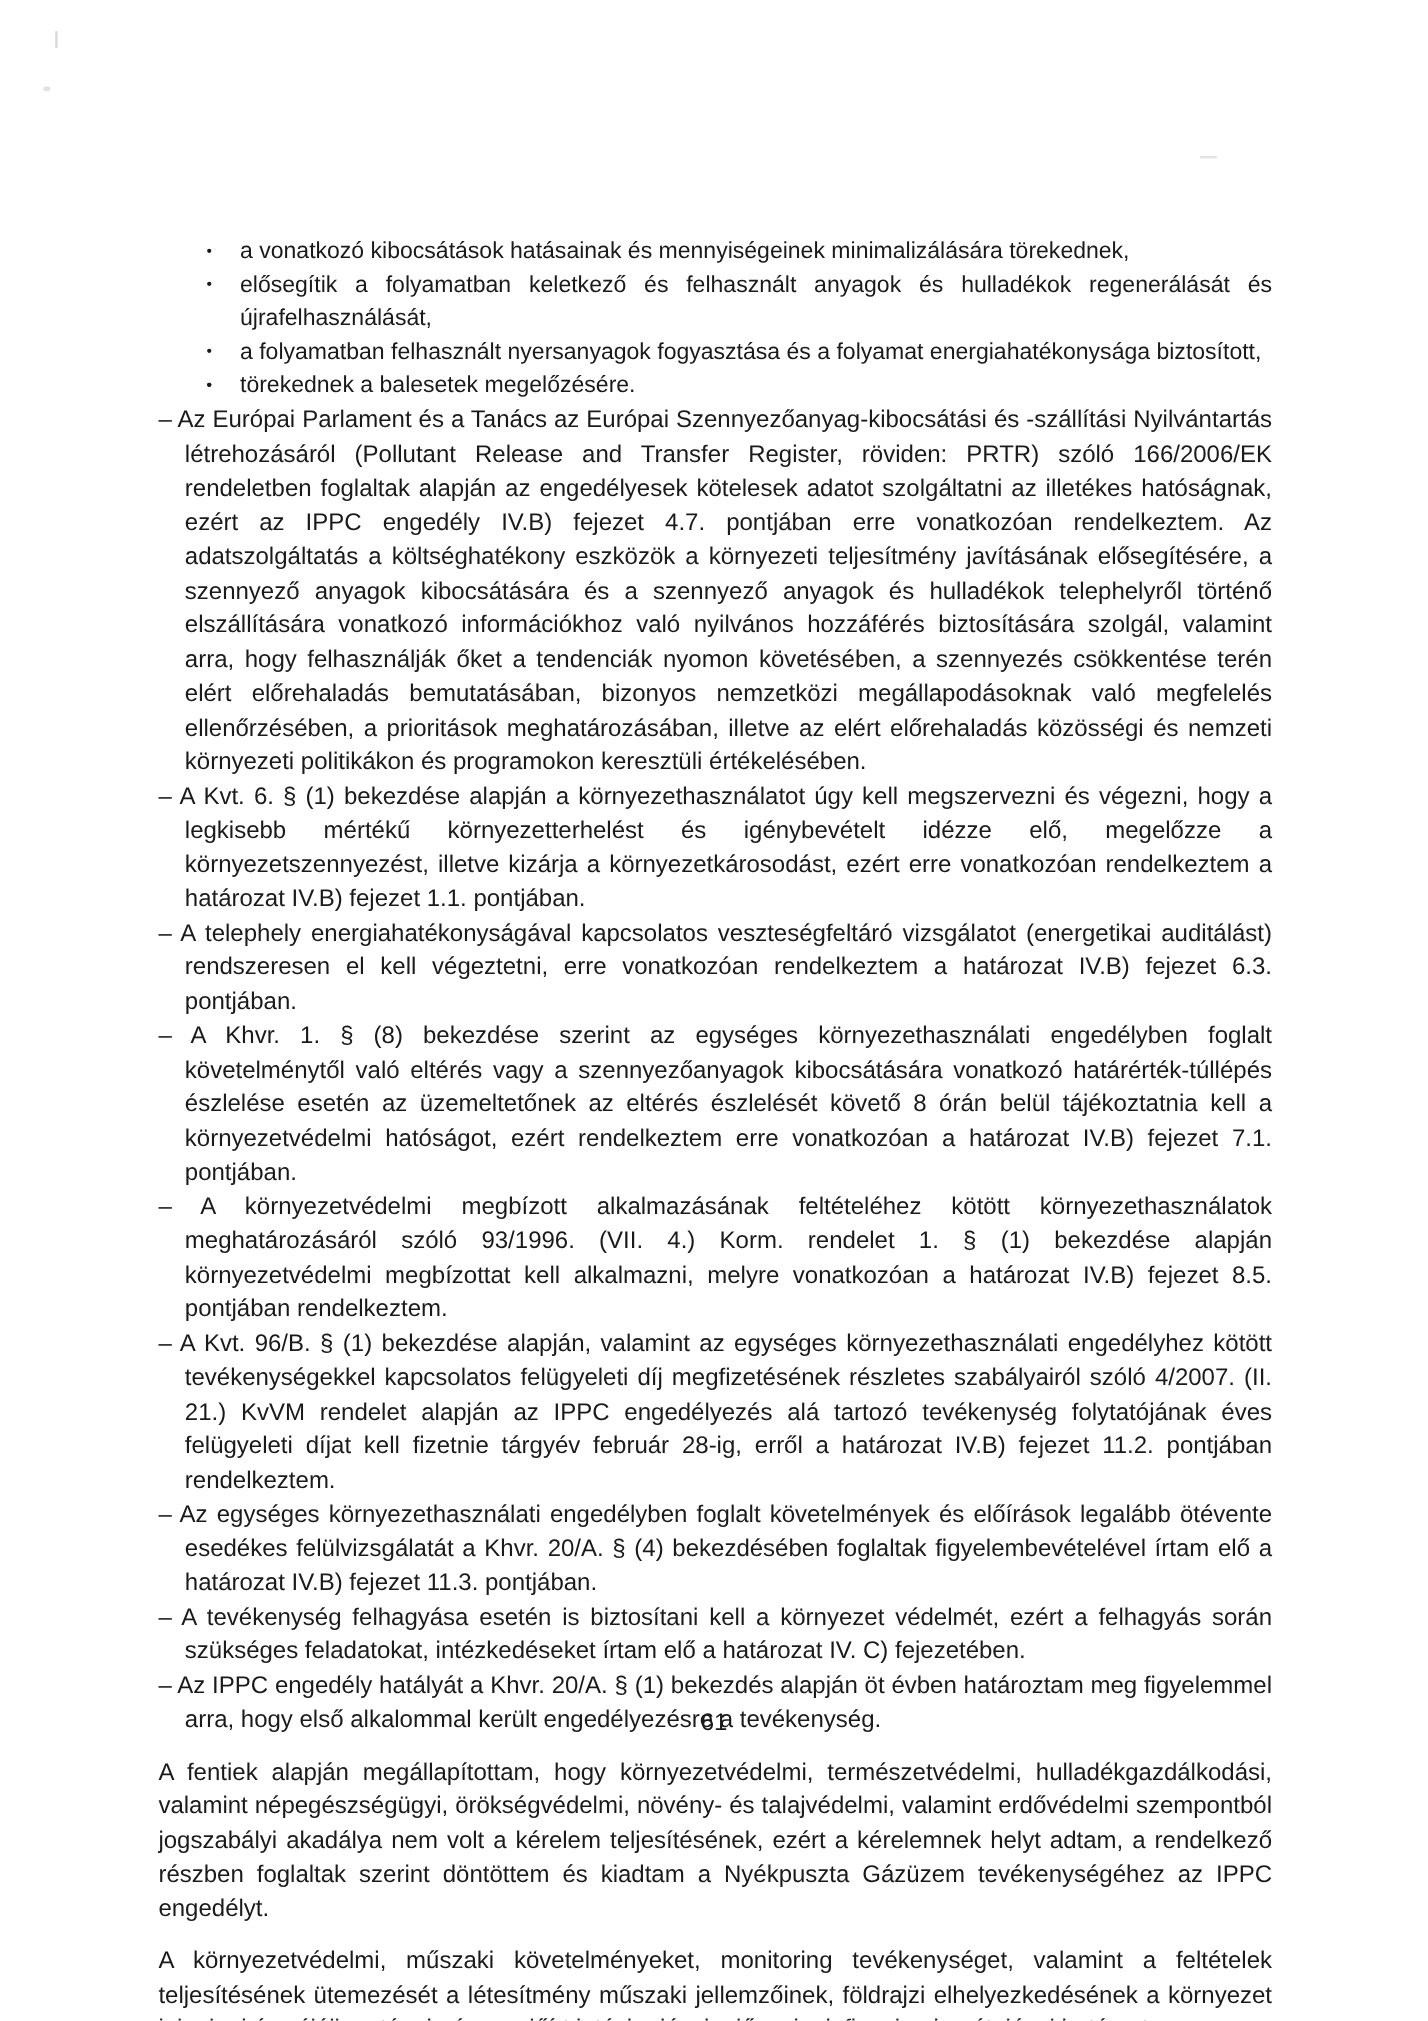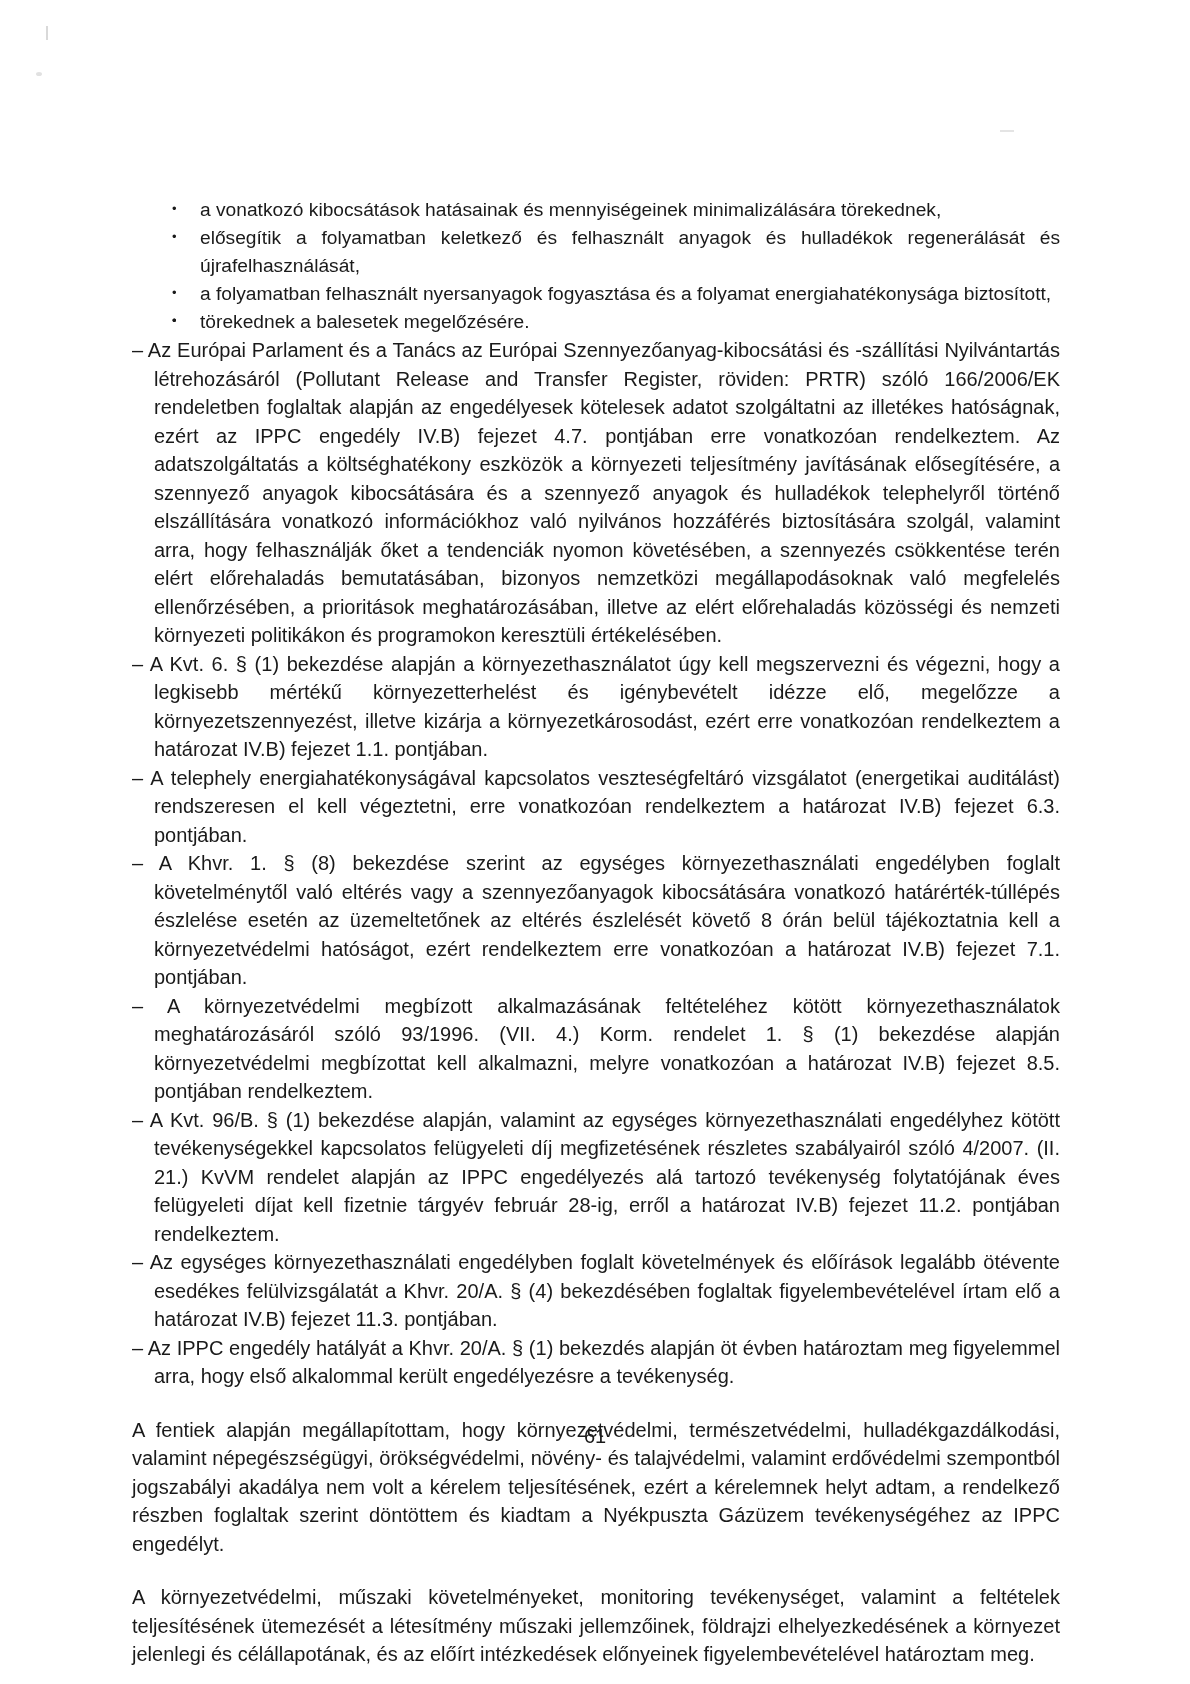--- a/index.html
+++ b/index.html
@@ -47,21 +47,21 @@
     line-height: 1.425;
     text-align: justify;
     margin: 0;
     text-indent: 0;
   }
   p.para.dash {
     padding-left: 22px;
     text-indent: -22px;
   }
   p.gap {
-    margin-top: 25px;
+    margin-top: 15px;
   }
   .pagenum {
     position: absolute;
     left: 0;
     right: 0;
     top: 1425px;
     text-align: center;
     font-size: 20px;
     color: #1a1a1a;
   }
@@ -106,20 +106,21 @@
       </li>
     </ul>
 
     <p class="para dash">– Az Európai Parlament és a Tanács az Európai Szennyezőanyag-kibocsátási és -szállítási Nyilvántartás létrehozásáról (Pollutant Release and Transfer Register, röviden: PRTR) szóló 166/2006/EK rendeletben foglaltak alapján az engedélyesek kötelesek adatot szolgáltatni az illetékes hatóságnak, ezért az IPPC engedély IV.B) fejezet 4.7. pontjában erre vonatkozóan rendelkeztem. Az adatszolgáltatás a költséghatékony eszközök a környezeti teljesítmény javításának elősegítésére, a szennyező anyagok kibocsátására és a szennyező anyagok és hulladékok telephelyről történő elszállítására vonatkozó információkhoz való nyilvános hozzáférés biztosítására szolgál, valamint arra, hogy felhasználják őket a tendenciák nyomon követésében, a szennyezés csökkentése terén elért előrehaladás bemutatásában, bizonyos nemzetközi megállapodásoknak való megfelelés ellenőrzésében, a prioritások meghatározásában, illetve az elért előrehaladás közösségi és nemzeti környezeti politikákon és programokon keresztüli értékelésében.</p>
     <p class="para dash">– A Kvt. 6. § (1) bekezdése alapján a környezethasználatot úgy kell megszervezni és végezni, hogy a legkisebb mértékű környezetterhelést és igénybevételt idézze elő, megelőzze a környezetszennyezést, illetve kizárja a környezetkárosodást, ezért erre vonatkozóan rendelkeztem a határozat IV.B) fejezet 1.1. pontjában.</p>
     <p class="para dash">– A telephely energiahatékonyságával kapcsolatos veszteségfeltáró vizsgálatot (energetikai auditálást) rendszeresen el kell végeztetni, erre vonatkozóan rendelkeztem a határozat IV.B) fejezet 6.3. pontjában.</p>
     <p class="para dash">– A Khvr. 1. § (8) bekezdése szerint az egységes környezethasználati engedélyben foglalt követelménytől való eltérés vagy a szennyezőanyagok kibocsátására vonatkozó határérték-túllépés észlelése esetén az üzemeltetőnek az eltérés észlelését követő 8 órán belül tájékoztatnia kell a környezetvédelmi hatóságot, ezért rendelkeztem erre vonatkozóan a határozat IV.B) fejezet 7.1. pontjában.</p>
     <p class="para dash">– A környezetvédelmi megbízott alkalmazásának feltételéhez kötött környezethasználatok meghatározásáról szóló 93/1996. (VII. 4.) Korm. rendelet 1. § (1) bekezdése alapján környezetvédelmi megbízottat kell alkalmazni, melyre vonatkozóan a határozat IV.B) fejezet 8.5. pontjában rendelkeztem.</p>
     <p class="para dash">– A Kvt. 96/B. § (1) bekezdése alapján, valamint az egységes környezethasználati engedélyhez kötött tevékenységekkel kapcsolatos felügyeleti díj megfizetésének részletes szabályairól szóló 4/2007. (II. 21.) KvVM rendelet alapján az IPPC engedélyezés alá tartozó tevékenység folytatójának éves felügyeleti díjat kell fizetnie tárgyév február 28-ig, erről a határozat IV.B) fejezet 11.2. pontjában rendelkeztem.</p>
     <p class="para dash">– Az egységes környezethasználati engedélyben foglalt követelmények és előírások legalább ötévente esedékes felülvizsgálatát a Khvr. 20/A. § (4) bekezdésében foglaltak figyelembevételével írtam elő a határozat IV.B) fejezet 11.3. pontjában.</p>
+    <p class="para dash">– A tevékenység felhagyása esetén is biztosítani kell a környezet védelmét, ezért a felhagyás során szükséges feladatokat, intézkedéseket írtam elő a határozat IV. C) fejezetében.</p>
     <p class="para dash">– Az IPPC engedély hatályát a Khvr. 20/A. § (1) bekezdés alapján öt évben határoztam meg figyelemmel arra, hogy első alkalommal került engedélyezésre a tevékenység.</p>
 
     <p class="para gap">A fentiek alapján megállapítottam, hogy környezetvédelmi, természetvédelmi, hulladékgazdálkodási, valamint népegészségügyi, örökségvédelmi, növény- és talajvédelmi, valamint erdővédelmi szempontból jogszabályi akadálya nem volt a kérelem teljesítésének, ezért a kérelemnek helyt adtam, a rendelkező részben foglaltak szerint döntöttem és kiadtam a Nyékpuszta Gázüzem tevékenységéhez az IPPC engedélyt.</p>
     <p class="para gap">A környezetvédelmi, műszaki követelményeket, monitoring tevékenységet, valamint a feltételek teljesítésének ütemezését a létesítmény műszaki jellemzőinek, földrajzi elhelyezkedésének a környezet jelenlegi és célállapotának, és az előírt intézkedések előnyeinek figyelembevételével határoztam meg.</p>
 
   </div>
 
   <div class="pagenum">61</div>
 
 </div>

